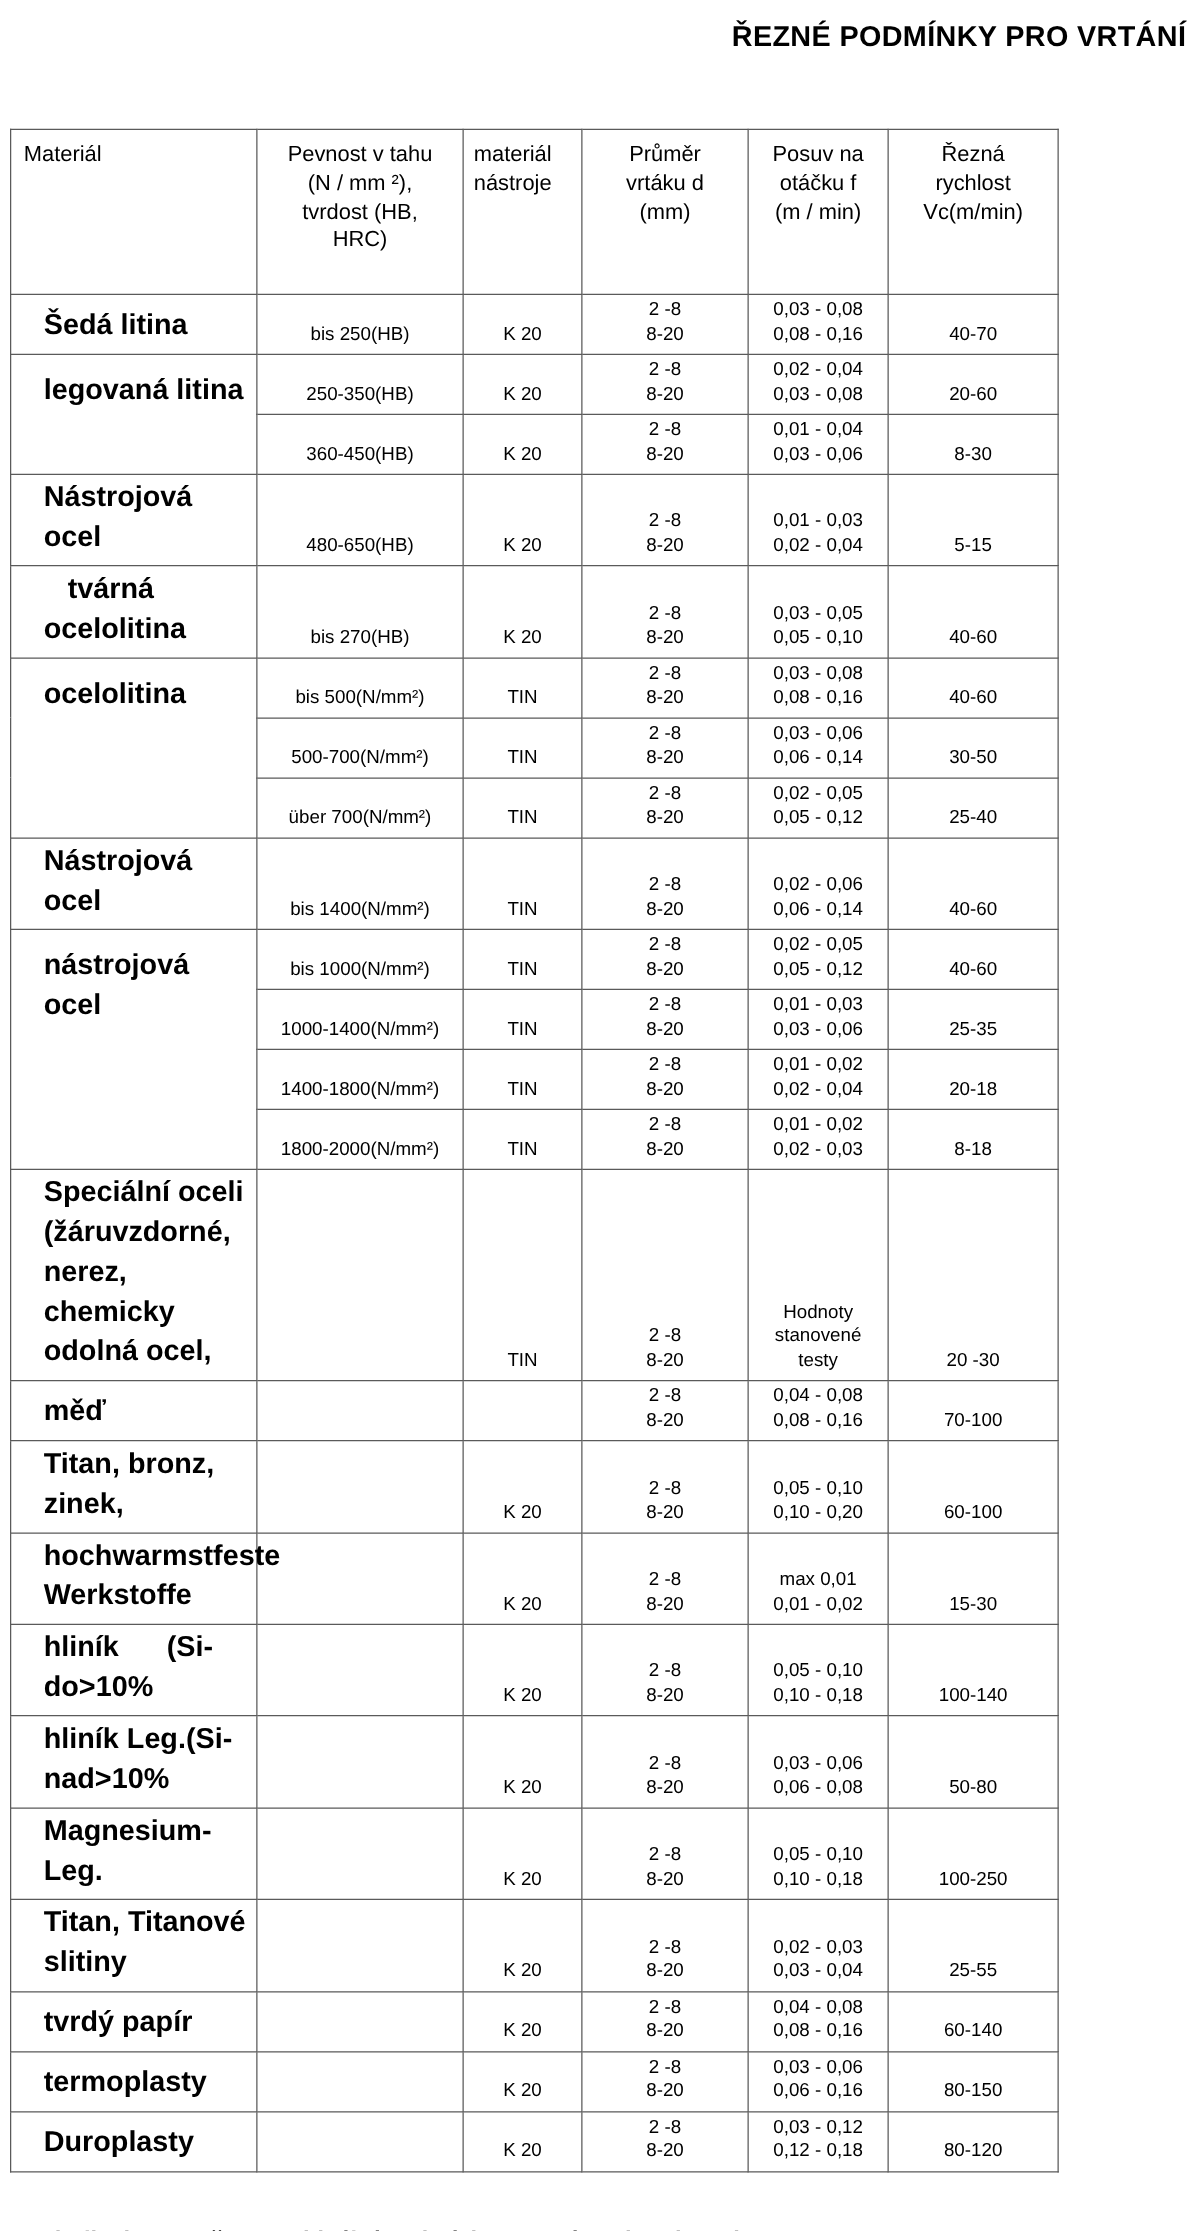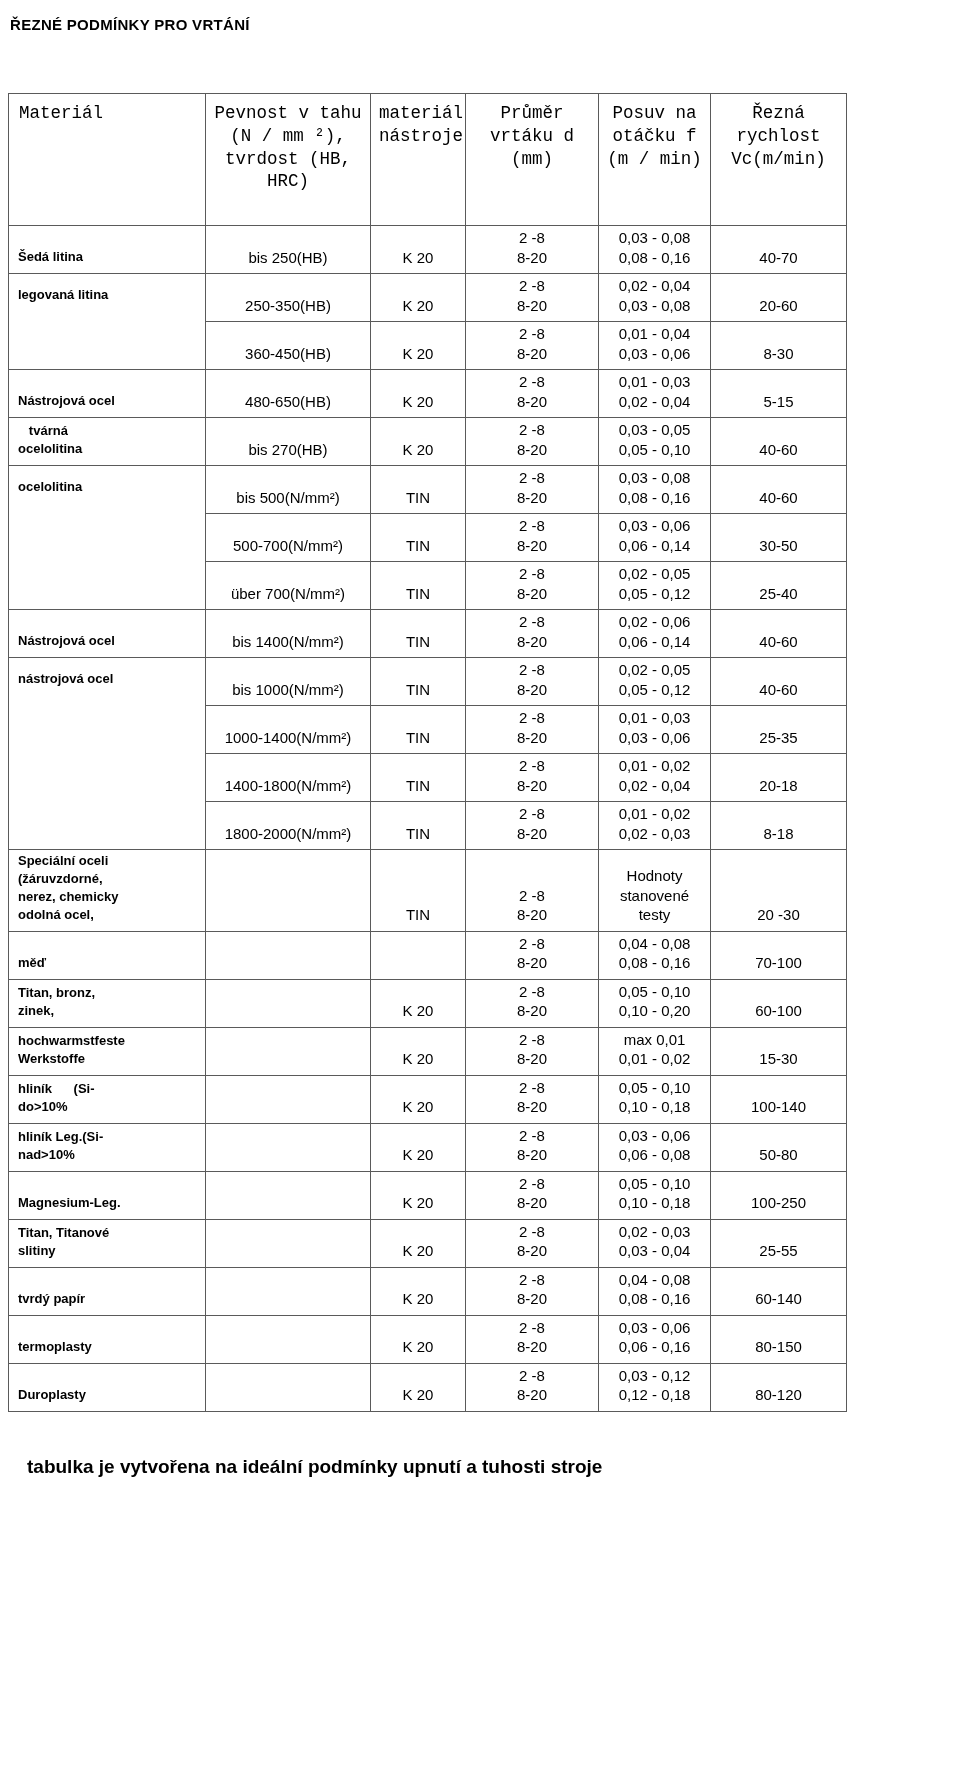--- a/index.html
+++ b/index.html
@@ -7,63 +7,63 @@
   body {
     width: 957px;
     height: 1785px;
     font-family: "Liberation Sans", sans-serif;
     color: #000;
     position: relative;
   }
   .page { padding: 12px 8px 40px 8px; }
 
   .title {
-    font-size: 15px;
+    font-size: 23px;
     font-weight: bold;
     letter-spacing: 0.3px;
     margin: 4px 0 0 2px;
+    text-align: right;
   }
 
   table.cond {
     border-collapse: collapse;
     table-layout: fixed;
     width: 838px;
     margin-top: 60px;
   }
   .cond th, .cond td {
     border: 1px solid #5a5a5a;
   }
   .cond thead th {
     font-weight: normal;
     font-size: 17.5px;
     line-height: 1.3;
     vertical-align: top;
     text-align: center;
     padding: 8px 4px 6px 4px;
     height: 132px;
     white-space: pre-line;
-    font-family: Liberation Mono, monospace;
   }
   .cond thead th.h-left { text-align: left; padding-left: 10px; }
   .cond thead th.h-tool { text-align: left; padding-left: 8px; }
 
   .cond td {
     font-size: 15px;
     line-height: 1.3;
     height: 47px;
     vertical-align: bottom;
     text-align: center;
     padding: 2px 2px 6px 2px;
     white-space: pre-line;
   }
   .cond td.mat {
-    font-size: 13px;
+    font-size: 23px;
     font-weight: bold;
     text-align: left;
-    padding-left: 9px;
+    padding-left: 26px;
     padding-right: 4px;
     line-height: 1.38;
     white-space: pre-wrap;
   }
   .cond td.mat.top { vertical-align: top; padding-top: 12px; }
   .cond td.mat.bottom { vertical-align: bottom; padding-bottom: 7px; }
 
   .footnote {
     font-size: 19px;
     font-weight: bold;

